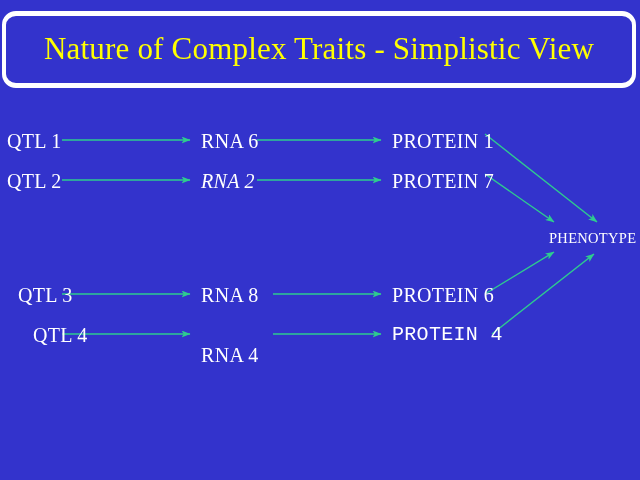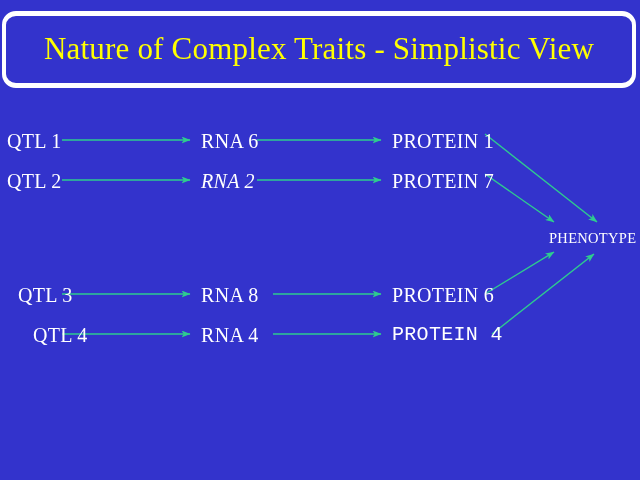--- a/index.html
+++ b/index.html
@@ -103,21 +103,21 @@
   </svg>
 
   <div id="node-layer">
       <div class="node-label" style="left: 7px; top: 141px;">QTL 1</div>
       <div class="node-label" style="left: 7px; top: 181px; text-align: center;">QTL 2</div>
       <div class="node-label" style="left: 7px; top: 295px; margin-left: 11px;">QTL 3</div>
       <div class="node-label" style="left: 7px; top: 335px; margin-left: 26px;">QTL 4</div>
       <div class="node-label" style="left: 201px; top: 141px;">RNA 6</div>
       <div class="node-label" style="left: 201px; top: 181px; font-style: italic;">RNA 2</div>
       <div class="node-label" style="left: 201px; top: 295px;">RNA 8</div>
-      <div class="node-label" style="left: 201px; top: 335px;">RNA 4</div>
+      <div class="node-label" style="left: 201px; top: 355px;">RNA 4</div>
       <div class="node-label" style="left: 392px; top: 141px;">PROTEIN 1</div>
       <div class="node-label" style="left: 392px; top: 181px;">PROTEIN 7</div>
       <div class="node-label" style="left: 392px; top: 295px;">PROTEIN 6</div>
       <div class="node-label" style="left: 392px; top: 335px; font-family: Liberation Mono, monospace;">PROTEIN 4</div>
       <div class="node-label phenotype" style="left: 513px; top: 238px;">PHENOTYPE</div>
     </div>
 
 </div>
 
 </body></html>

